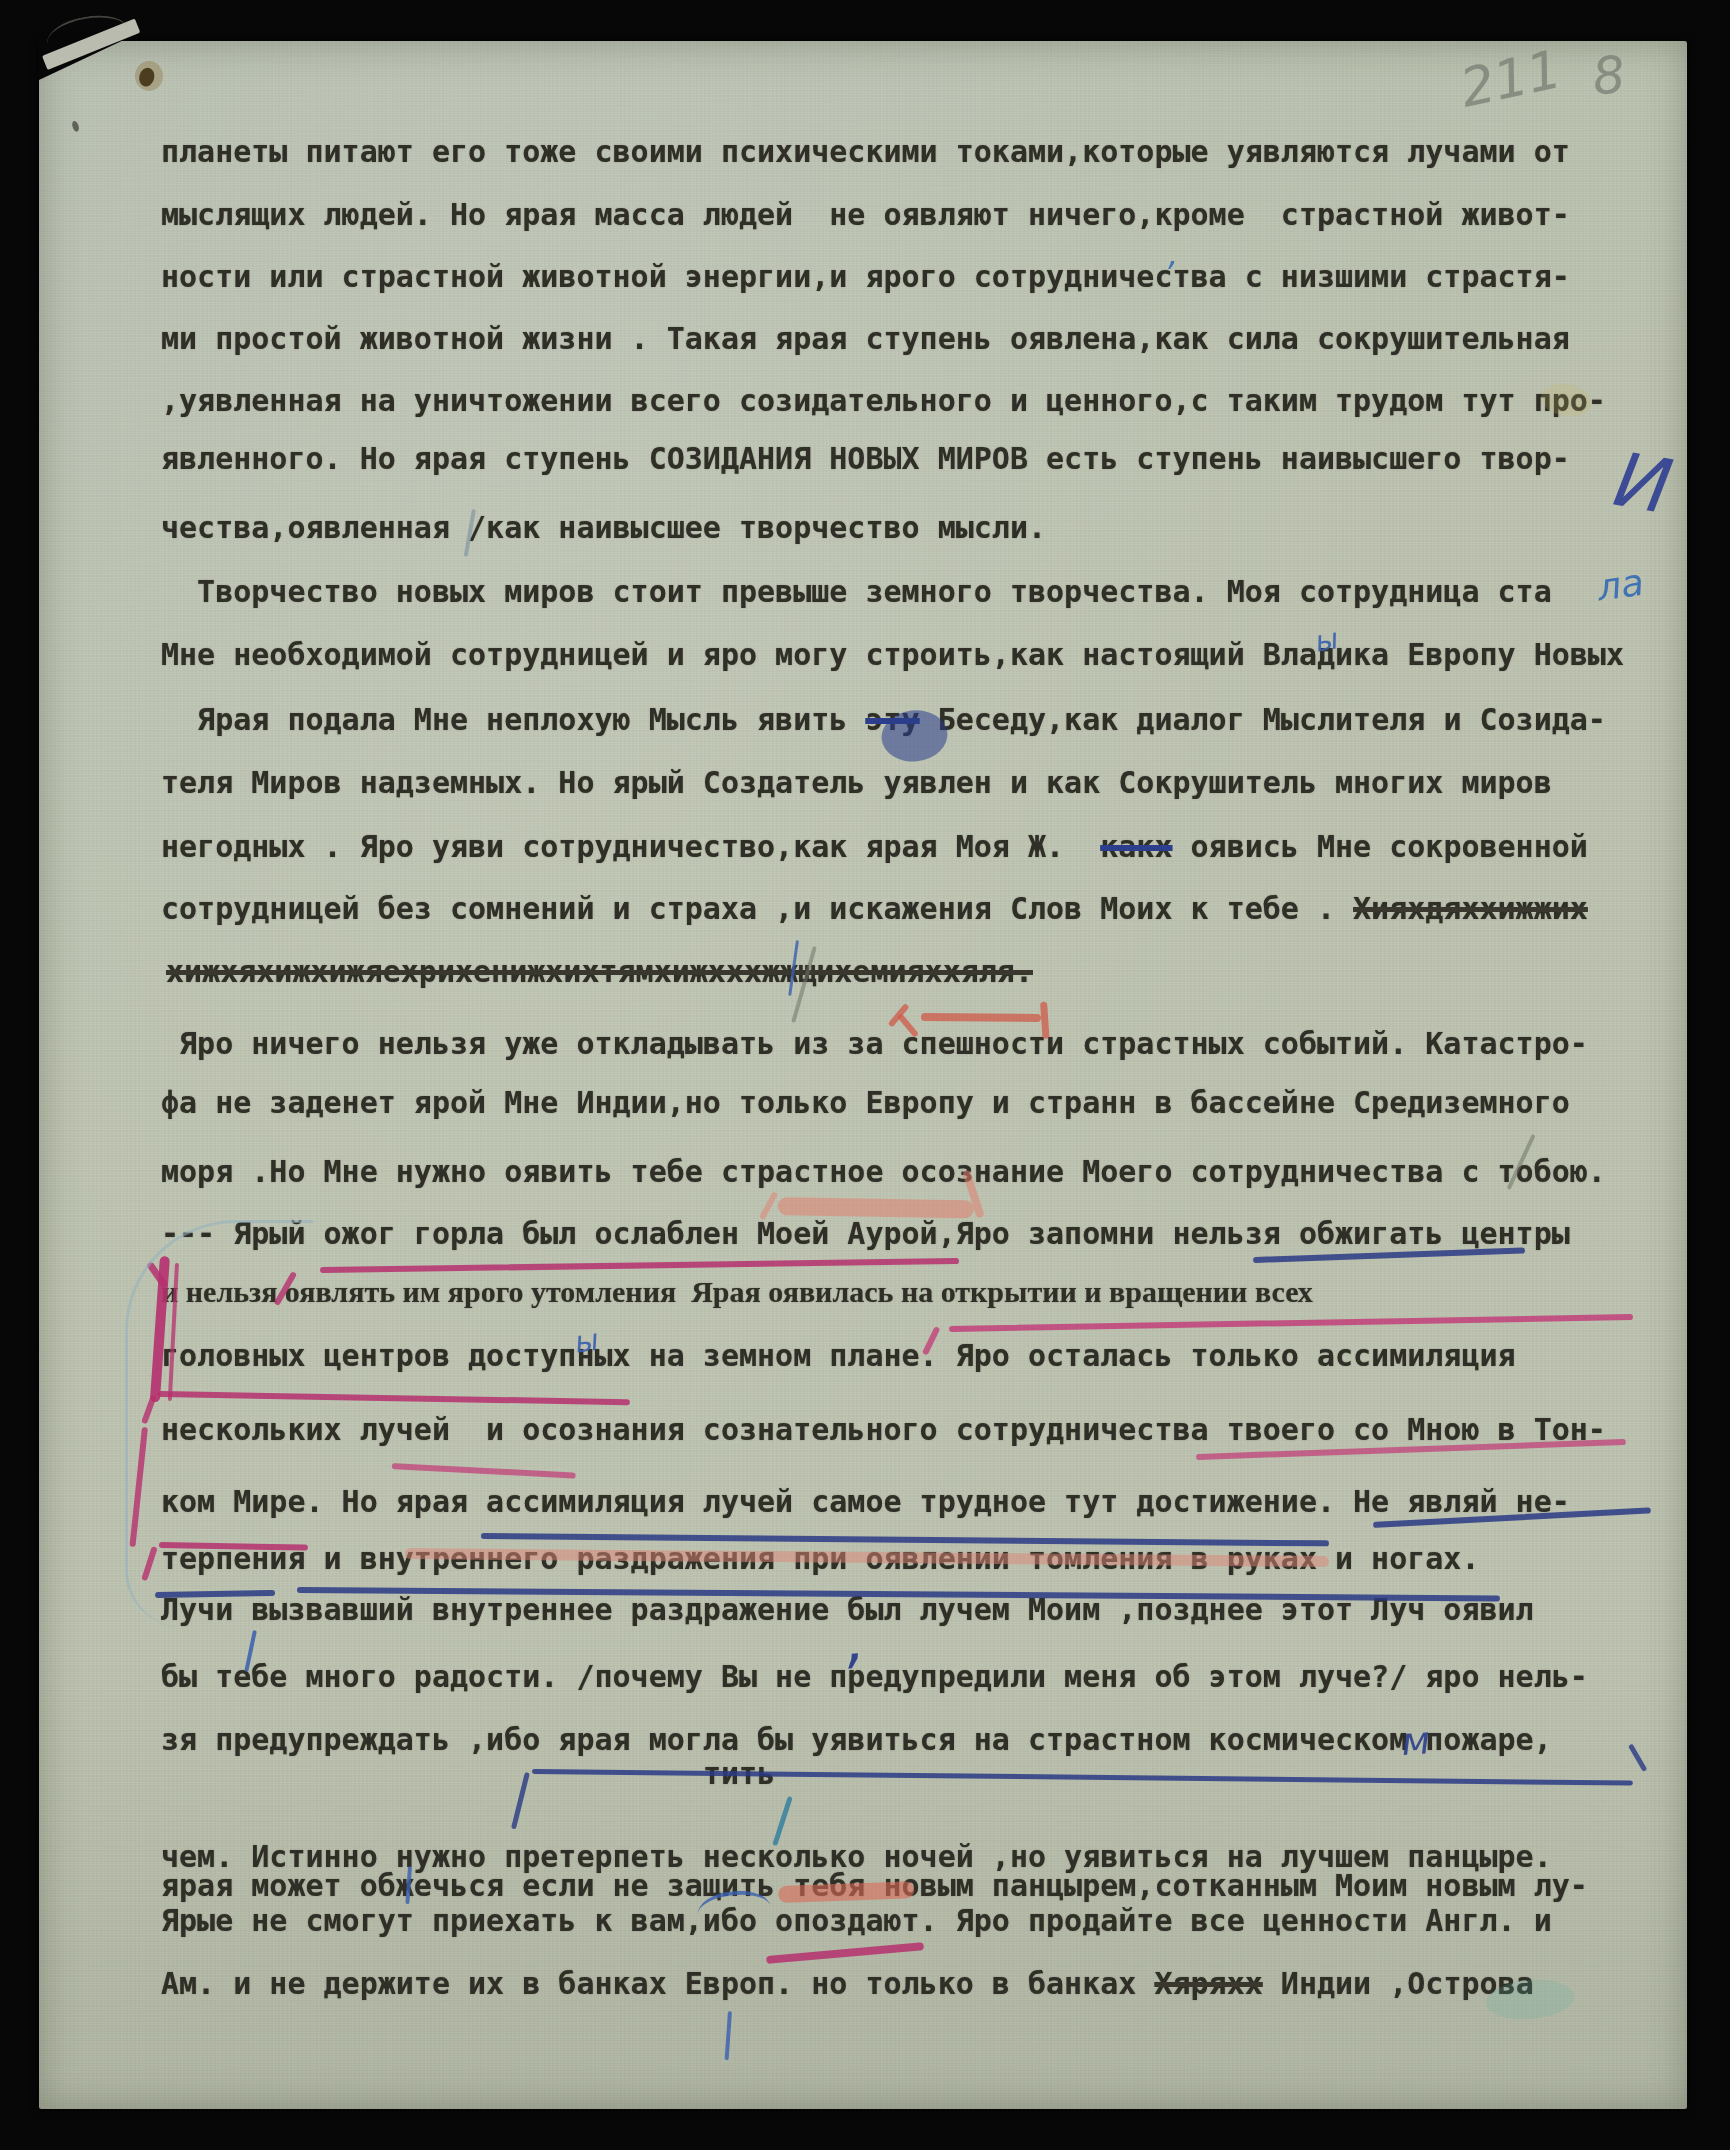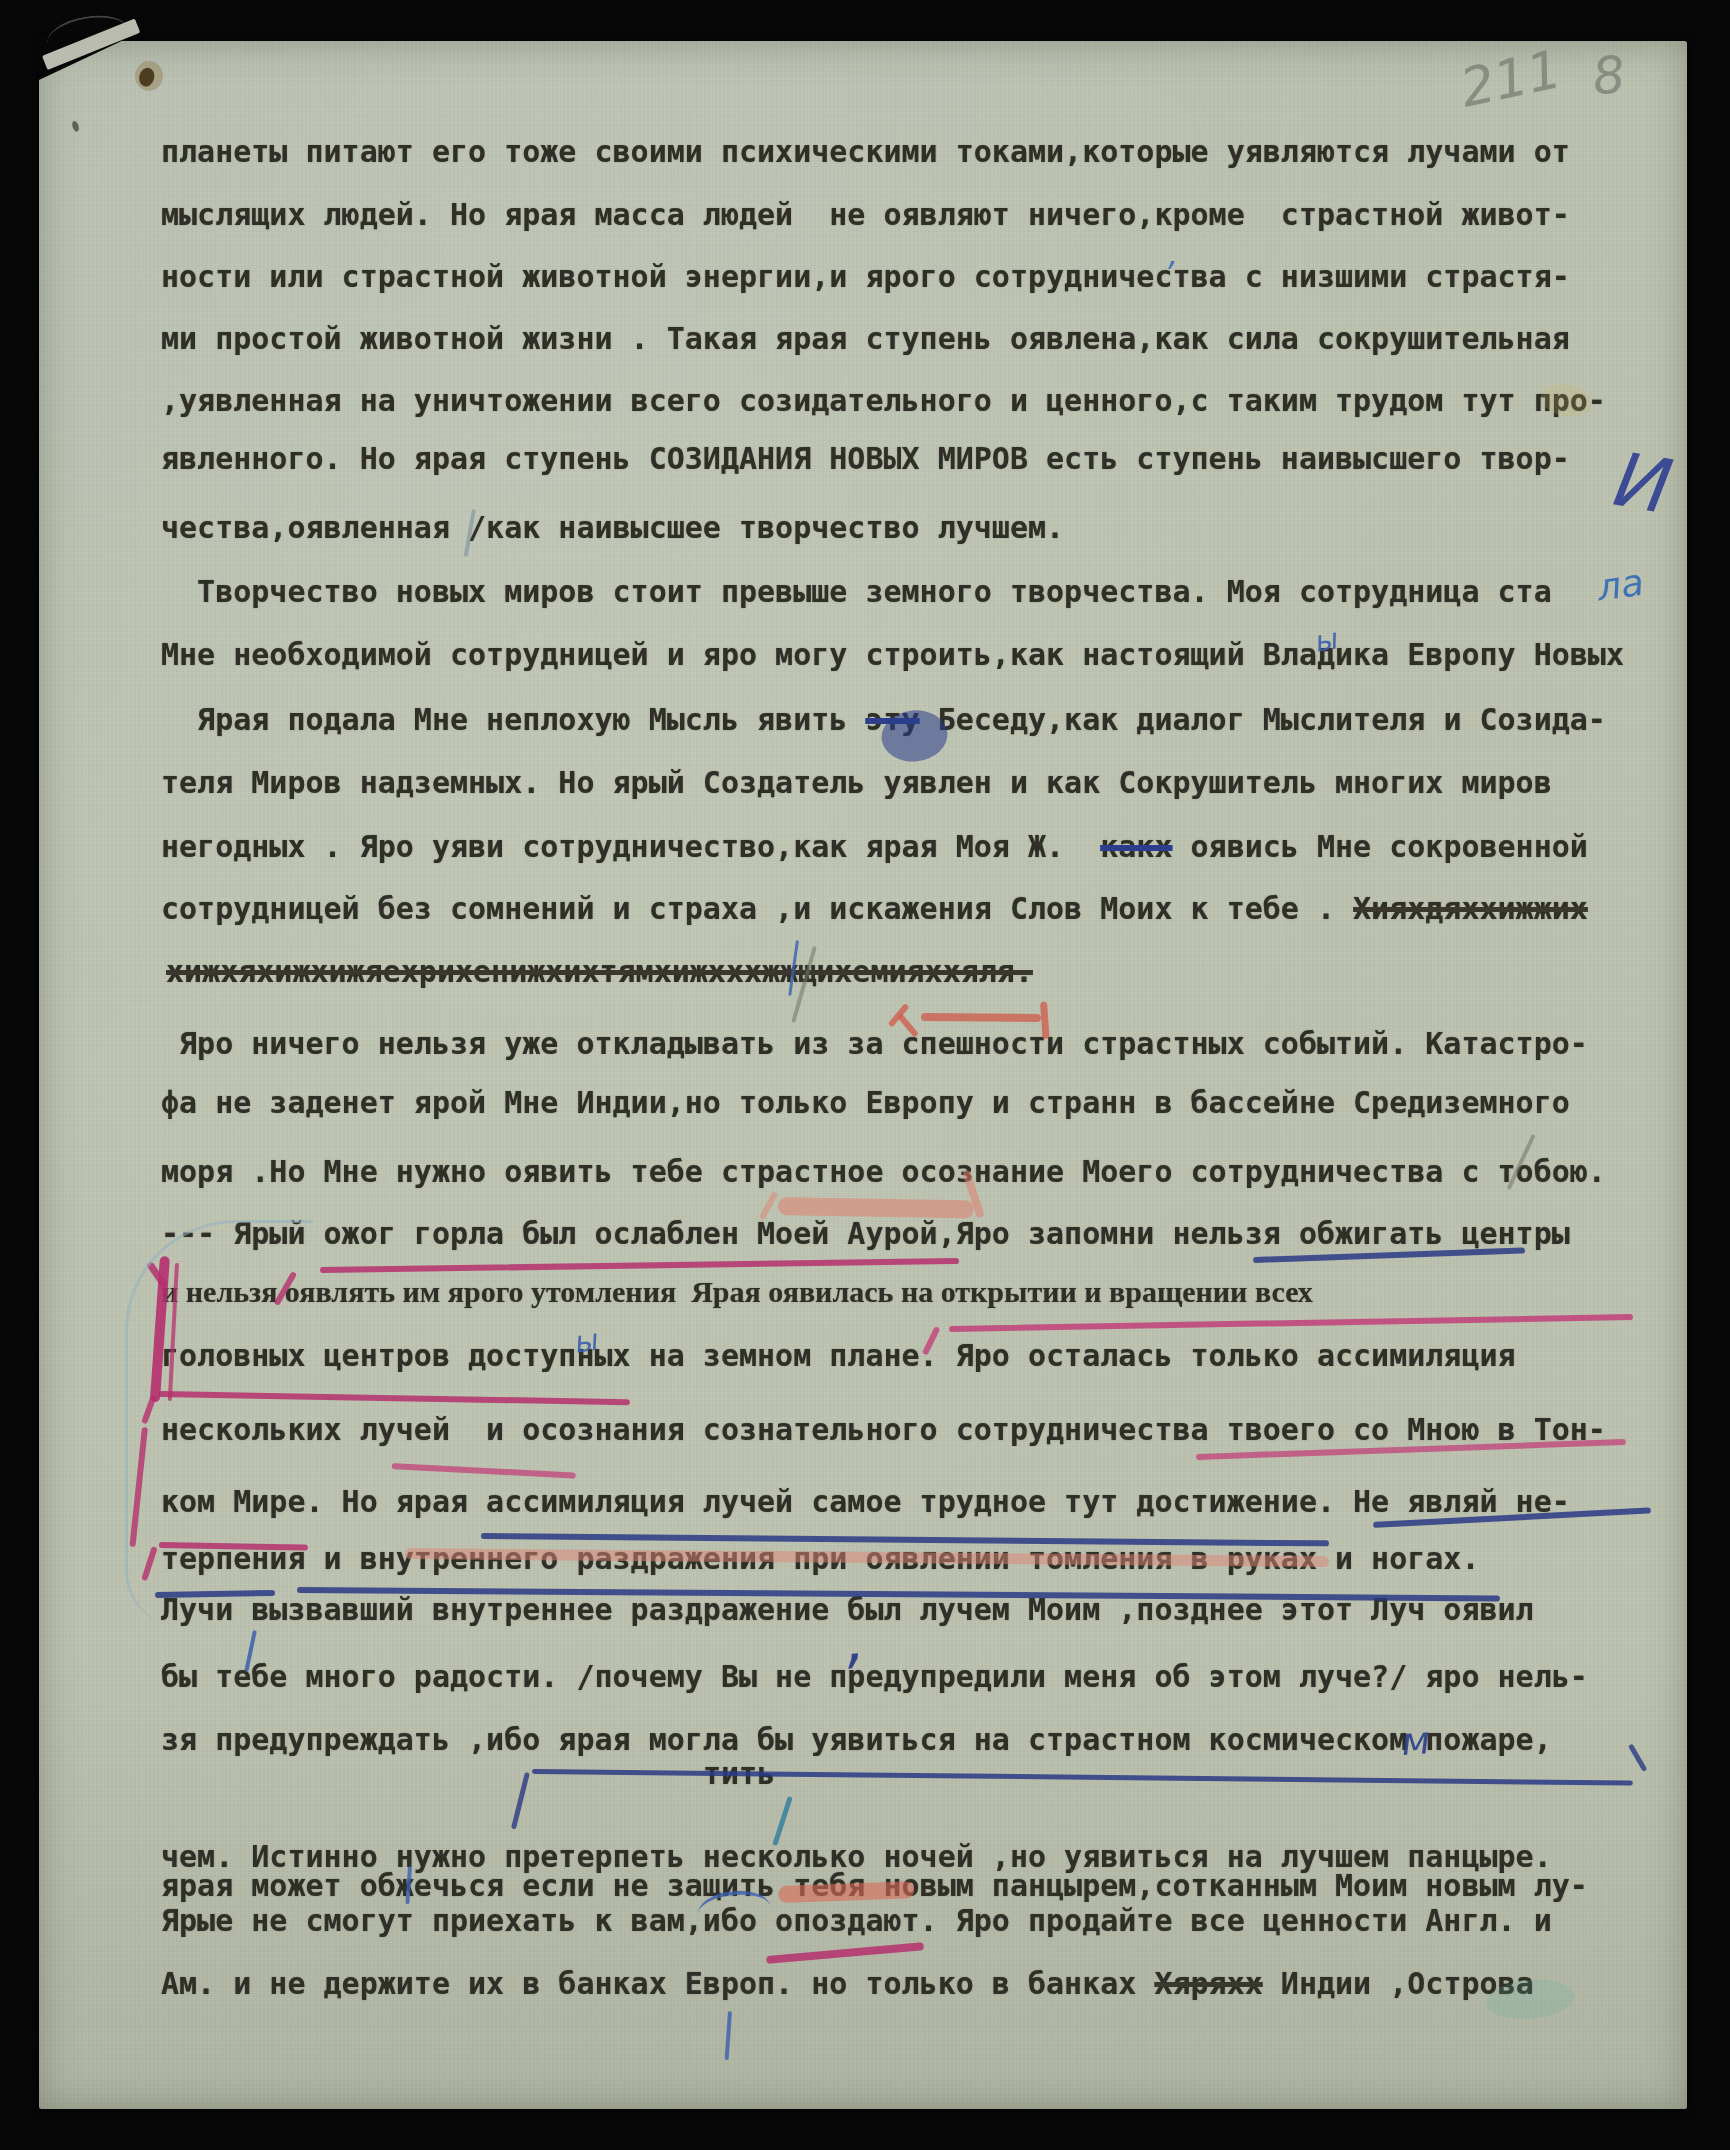--- a/index.html
+++ b/index.html
@@ -34,21 +34,21 @@
   <div id="paper"></div>
   <div class="corner-cut"></div>
   <div class="fold-strip"></div>
   <div id="typed-layer">
       <div class="line" style="left: 161px; top: 134px;"><span>планеты питают его тоже своими психическими токами,которые уявляются лучами от</span></div>
       <div class="line" style="left: 161px; top: 197px;"><span>мыслящих людей. Но ярая масса людей  не оявляют ничего,кроме  страстной живот-</span></div>
       <div class="line" style="left: 161px; top: 259px;"><span>ности или страстной животной энергии,и ярого сотрудничества с низшими страстя-</span></div>
       <div class="line" style="left: 161px; top: 321px;"><span>ми простой животной жизни . Такая ярая ступень оявлена,как сила сокрушительная</span></div>
       <div class="line" style="left: 161px; top: 383px;"><span>,уявленная на уничтожении всего созидательного и ценного,с таким трудом тут про-</span></div>
       <div class="line" style="left: 161px; top: 441px;"><span>явленного. Но ярая ступень СОЗИДАНИЯ НОВЫХ МИРОВ есть ступень наивысшего твор-</span></div>
-      <div class="line" style="left: 161px; top: 510px;"><span>чества,оявленная /как наивысшее творчество лучшем.</span></div>
+      <div class="line" style="left: 161px; top: 510px;"><span>чества,оявленная /как наивысшее творчество мысли.</span></div>
       <div class="line" style="left: 161px; top: 574px;"><span>  Творчество новых миров стоит превыше земного творчества. Моя сотрудница ста</span></div>
       <div class="line" style="left: 161px; top: 637px;"><span>Мне необходимой сотрудницей и яро могу строить,как настоящий Владика Европу Новых</span></div>
       <div class="line" style="left: 161px; top: 702px;"><span>  Ярая подала Мне неплохую Мысль явить </span><span class="seg-ink">эту</span><span> Беседу,как диалог Мыслителя и Созида-</span></div>
       <div class="line" style="left: 161px; top: 765px;"><span>теля Миров надземных. Но ярый Создатель уявлен и как Сокрушитель многих миров</span></div>
       <div class="line" style="left: 161px; top: 829px;"><span>негодных . Яро уяви сотрудничество,как ярая Моя Ж.  </span><span class="seg-ink">какх</span><span> оявись Мне сокровенной</span></div>
       <div class="line" style="left: 161px; top: 891px;"><span>сотрудницей без сомнений и страха ,и искажения Слов Моих к тебе . </span><span class="seg-strike">Хияхдяххижжих</span></div>
       <div class="line" style="left: 166px; top: 954px;"><span class="seg-strike">хижхяхижхижяехрихенижхихтямхижхххжжщихемияххяля.</span></div>
       <div class="line" style="left: 161px; top: 1026px; text-align: right;"><span> Яро ничего нельзя уже откладывать из за спешности страстных событий. Катастро-</span></div>
       <div class="line" style="left: 161px; top: 1085px;"><span>фа не заденет ярой Мне Индии,но только Европу и странн в бассейне Средиземного</span></div>
       <div class="line" style="left: 161px; top: 1154px;"><span>моря .Но Мне нужно оявить тебе страстное осознание Моего сотрудничества с тобою.</span></div>

